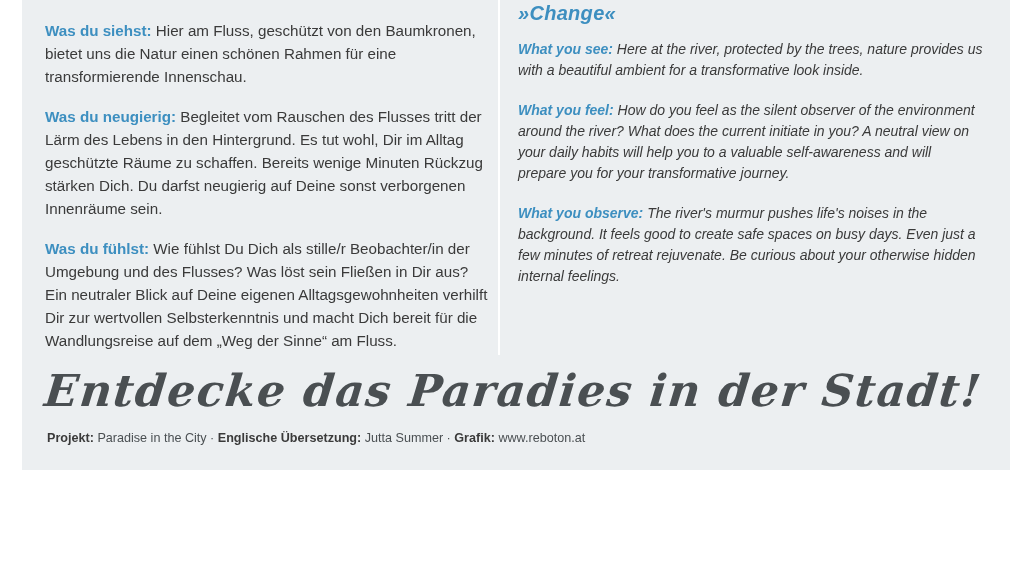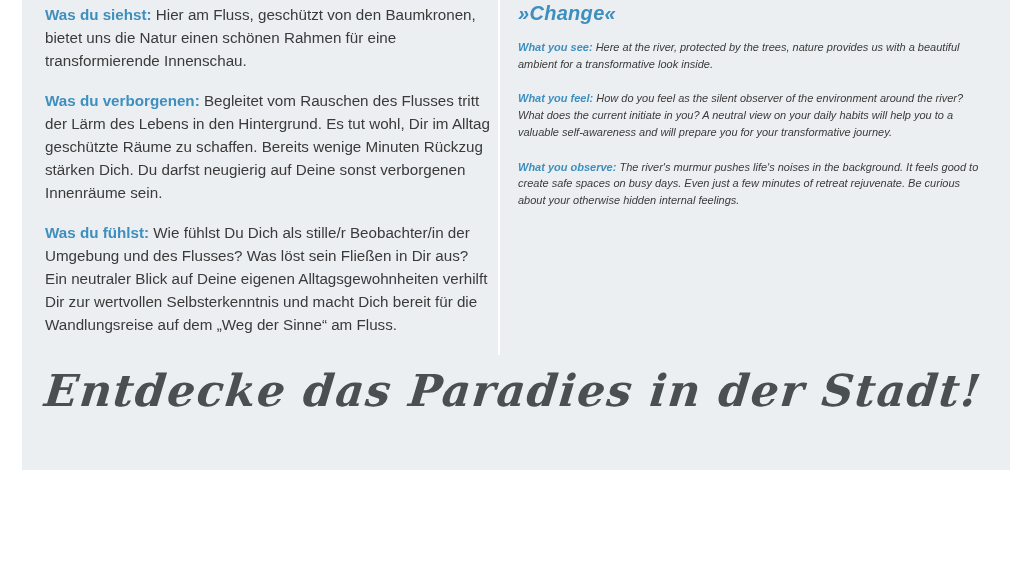--- a/index.html
+++ b/index.html
@@ -45,38 +45,38 @@
     font-size: 15.2px;
     line-height: 1.50;
     color: #3a3a3a;
   }
   .lbl {
     color: #3d8fc0;
     font-weight: bold;
   }
   .col-en .block p {
     font-style: italic;
-    font-size: 11px;
+    font-size: 14px;
     line-height: 1.52;
     color: #3a3a3a;
   }
   .col-en .lbl {
     color: #3d8fc0;
     font-weight: bold;
     font-style: italic;
   }
   .en-heading {
     color: #3d8fc0;
     font-weight: bold;
     font-style: italic;
     font-size: 20px;
     letter-spacing: 0.3px;
     margin-bottom: 14px;
   }
-  .pad-de { padding-top: 4px; }
+  .pad-de { padding-top: 20px; }
   .pad-en { padding-top: 2px; }
 
   
   .headline {
     position: absolute;
     left: 45px; top: 365px;
     font-family: "DejaVu Serif", serif;
     font-style: italic;
     font-weight: bold;
     font-size: 44px;
@@ -114,21 +114,21 @@
 
   <div class="content">
     <div class="leftbar"></div>
     <div class="divider"></div>
 
     <div class="col col-de pad-de">
       <div class="block">
         <p><span class="lbl">Was du siehst:</span><span> Hier am Fluss, geschützt von den Baumkronen, bietet uns die Natur einen schönen Rahmen für eine transformierende Innenschau.</span></p>
       </div>
       <div class="block">
-        <p><span class="lbl">Was du verborgenen:</span><span> Begleitet vom Rauschen des Flusses tritt der Lärm des Lebens in den Hintergrund. Es tut wohl, Dir im Alltag geschützte Räume zu schaffen. Bereits wenige Minuten Rückzug stärken Dich. Du darfst neugierig auf Deine sonst verborgenen Innenräume sein.</span></p>
+        <p><span class="lbl">Was du neugierig:</span><span> Begleitet vom Rauschen des Flusses tritt der Lärm des Lebens in den Hintergrund. Es tut wohl, Dir im Alltag geschützte Räume zu schaffen. Bereits wenige Minuten Rückzug stärken Dich. Du darfst neugierig auf Deine sonst verborgenen Innenräume sein.</span></p>
       </div>
       <div class="block">
         <p><span class="lbl">Was du fühlst:</span><span> Wie fühlst Du Dich als stille/r Beobachter/in der Umgebung und des Flusses? Was löst sein Fließen in Dir aus? Ein neutraler Blick auf Deine eigenen Alltagsgewohnheiten verhilft Dir zur wertvollen Selbsterkenntnis und macht Dich bereit für die Wandlungsreise auf dem „Weg der Sinne“ am Fluss.</span></p>
       </div>
     </div>
 
     <div class="col col-en pad-en">
       <div class="en-heading">»Change«</div>
       <div class="block">
         <p><span class="lbl">What you see:</span><span> Here at the river, protected by the trees, nature provides us with a beautiful ambient for a transformative look inside.</span></p>
@@ -136,20 +136,23 @@
       <div class="block">
         <p><span class="lbl">What you feel:</span><span> How do you feel as the silent observer of the environment around the river? What does the current initiate in you? A neutral view on your daily habits will help you to a valuable self-awareness and will prepare you for your transformative journey.</span></p>
       </div>
       <div class="block">
         <p><span class="lbl">What you observe:</span><span> The river's murmur pushes life's noises in the background. It feels good to create safe spaces on busy days. Even just a few minutes of retreat rejuvenate. Be curious about your otherwise hidden internal feelings.</span></p>
       </div>
     </div>
 
     <div class="headline">Entdecke das Paradies in der Stadt!</div>
 
+    <div class="credits">
+      <b>Projekt:</b><span> Paradise in the City · </span><b>Englische Übersetzung:</b><span> Jutta Summer · </span><b>Grafik:</b><span> www.reboton.at</span>
+    </div>
   </div>
 
   <div class="footer-rule"></div>
 
   <div class="footer">
 
     
 
     
 

